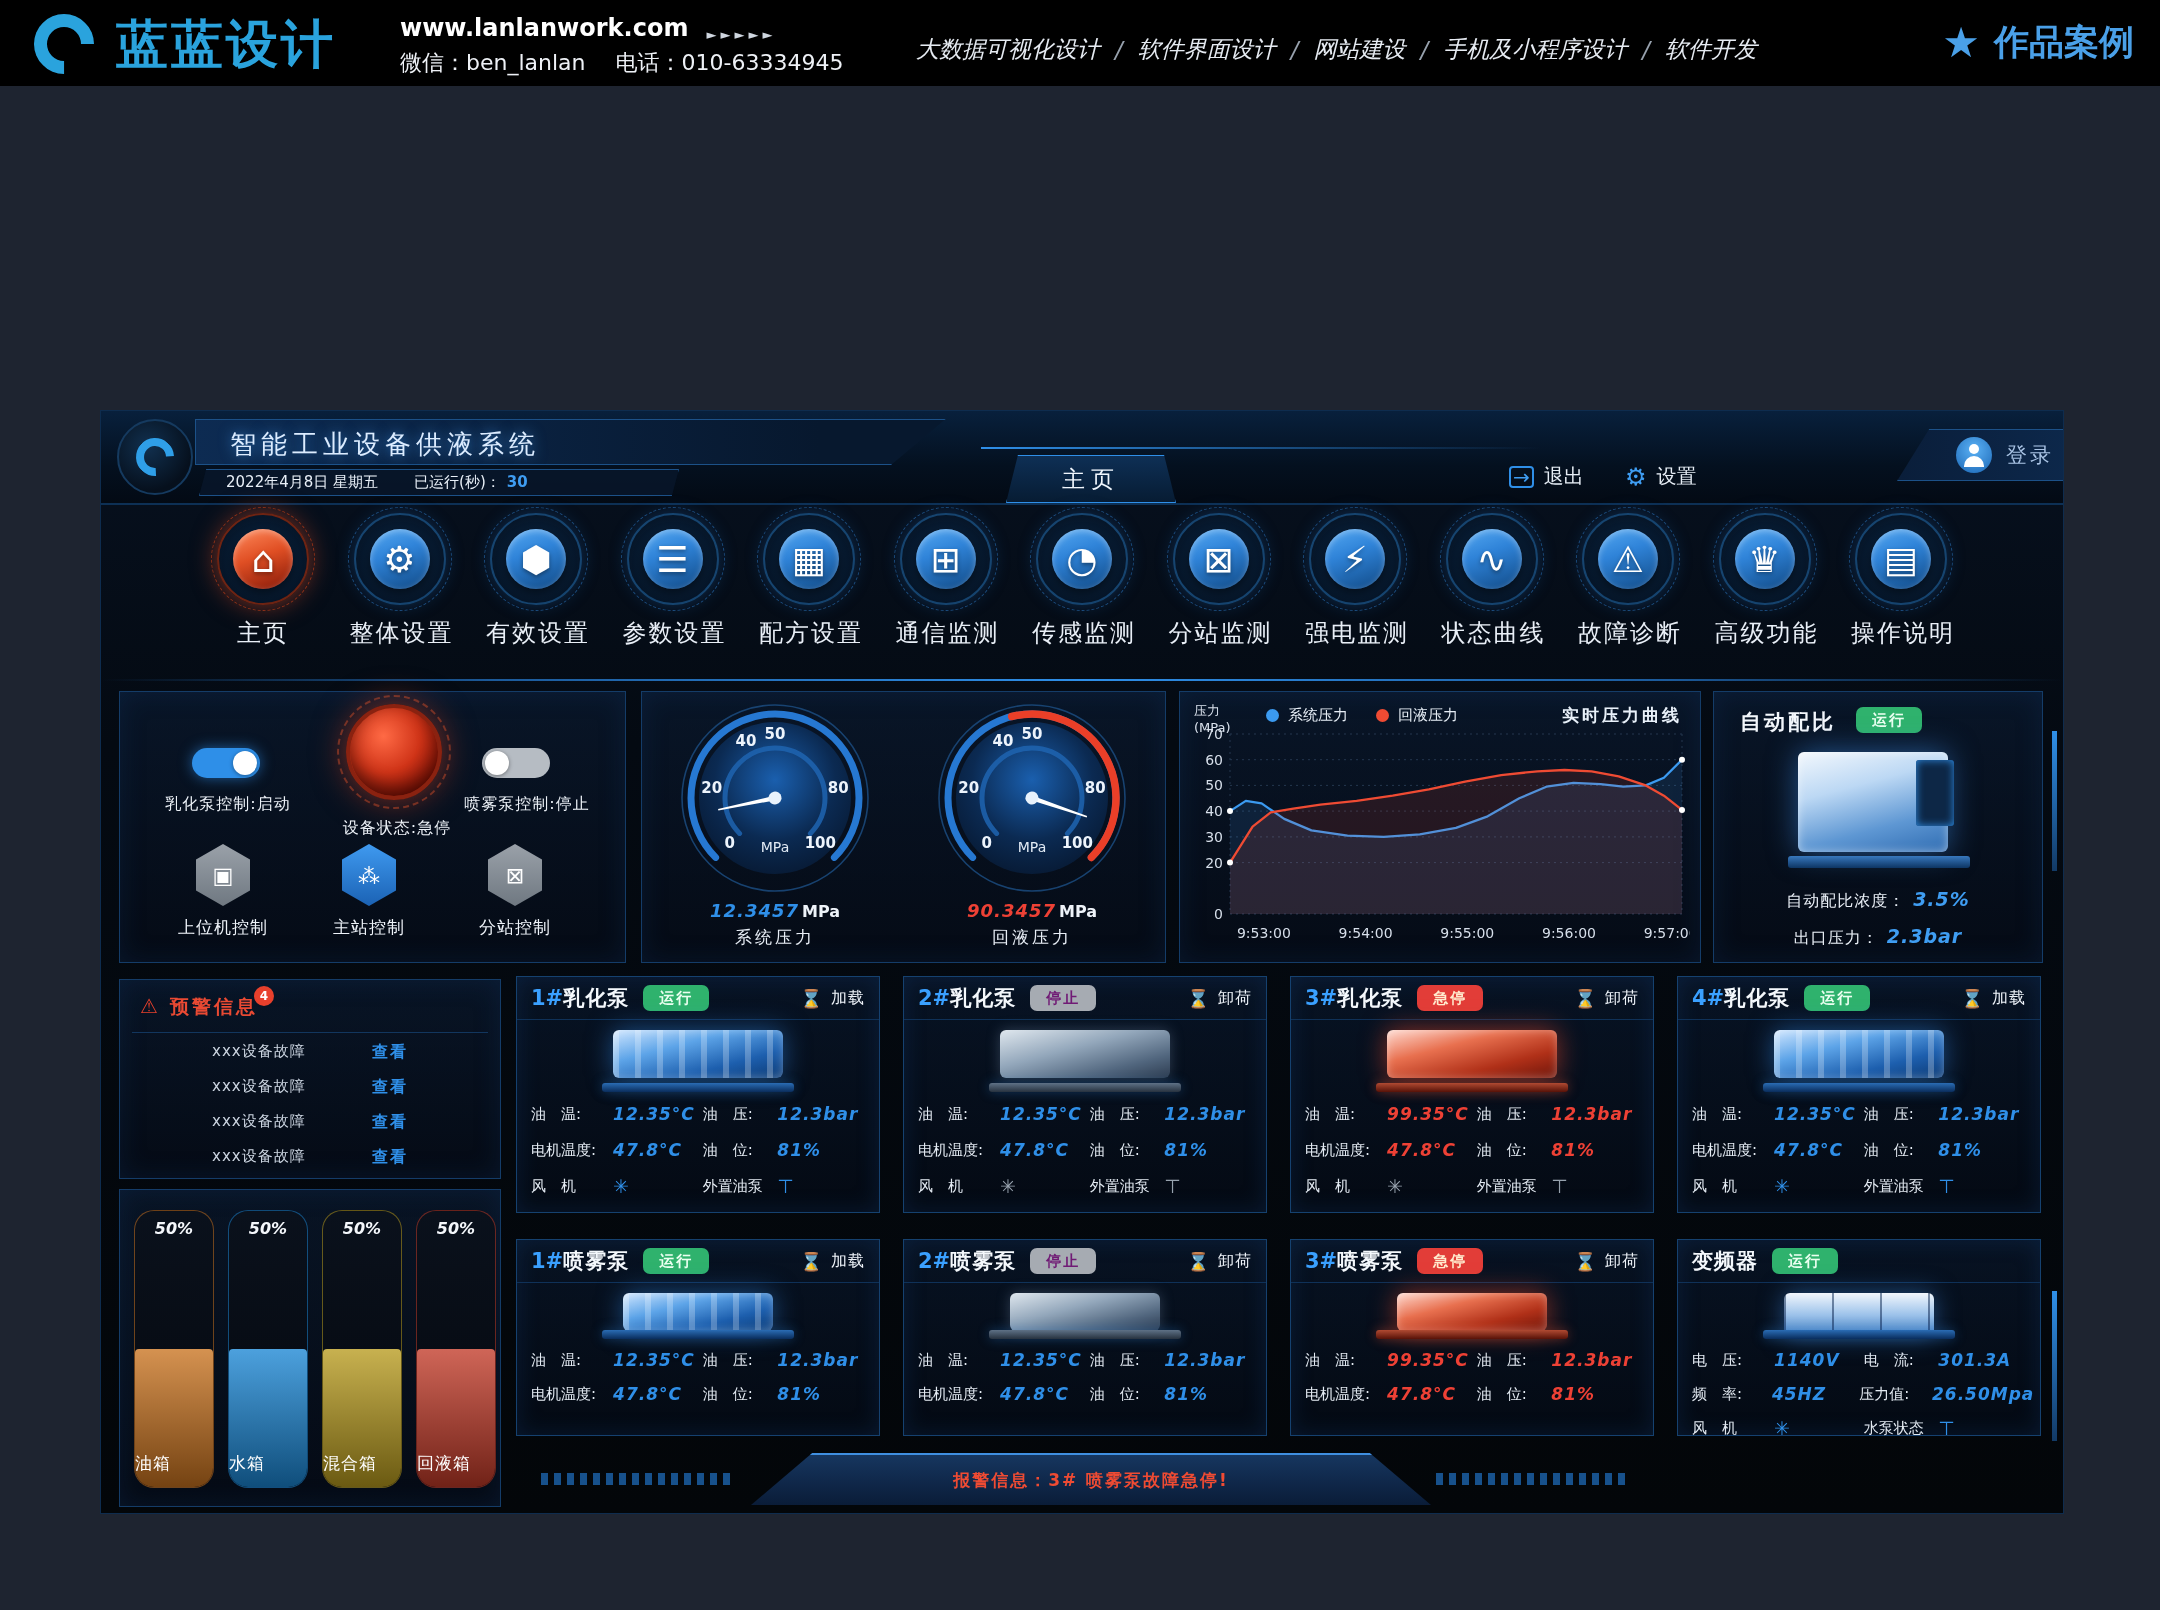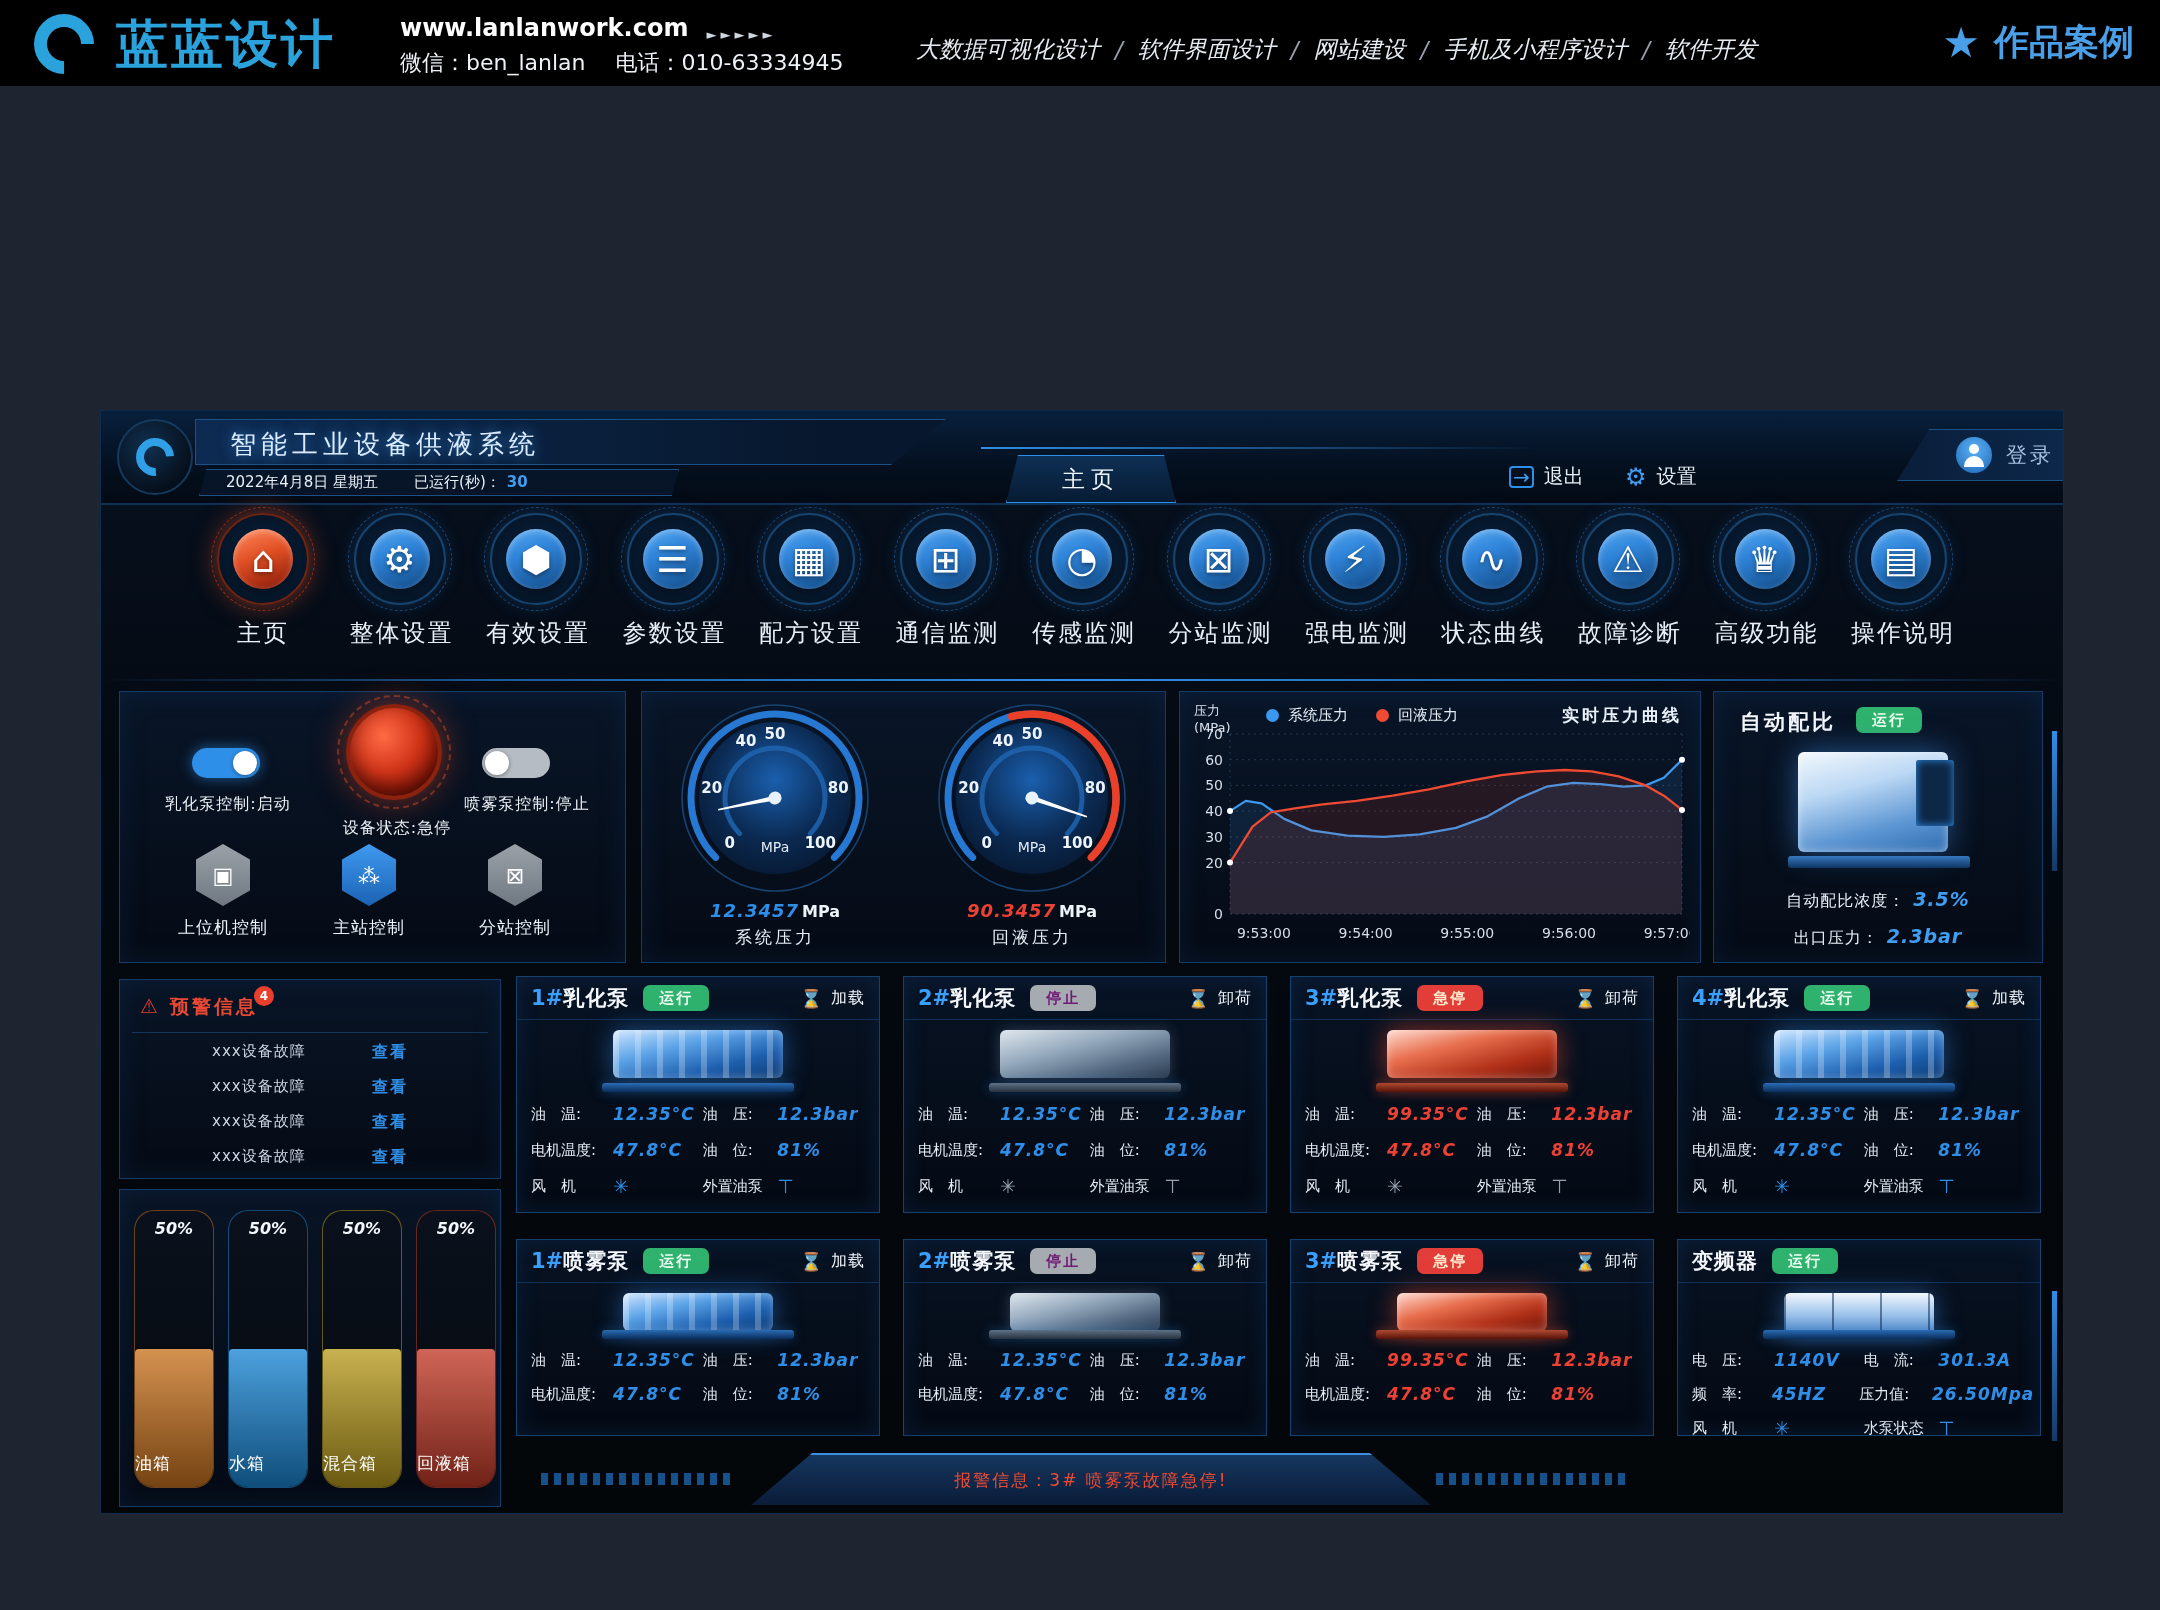--- a/index.html
+++ b/index.html
@@ -164,21 +164,21 @@
   .r2 .drow{height:34px;}
   .dl{width:88px;font-size:15px;color:#e3eaf2;white-space:pre;}
   .dl.second{width:80px;margin-left:2px;}
   .dv{width:94px;font-size:17px;font-weight:bold;font-style:italic;color:#2f8fe8;letter-spacing:1px;}
   .card.alert .dv{color:#ee4135;}
   .foot .glyph{width:94px;font-size:19px;}
   .ficon-blue{color:#2f8fe8;}
   .ficon-gray{color:#97a2ae;}
 
   
-  .alarm{position:absolute;left:650px;top:1042px;width:680px;height:52px;clip-path:polygon(9% 0,91% 0,100% 100%,0 100%);background:linear-gradient(180deg,#16365f,#0a1c38);display:flex;align-items:center;justify-content:center;font-size:17px;color:#ef4b33;font-weight:normal;letter-spacing:2px;border-top:2px solid #3f8fe0;box-sizing:border-box;}
+  .alarm{position:absolute;left:650px;top:1042px;width:680px;height:52px;clip-path:polygon(9% 0,91% 0,100% 100%,0 100%);background:linear-gradient(180deg,#16365f,#0a1c38);display:flex;align-items:center;justify-content:center;font-size:17px;color:#ef4b33;font-weight:bold;letter-spacing:2px;border-top:2px solid #3f8fe0;box-sizing:border-box;}
   .astrip{position:absolute;top:1062px;width:190px;height:12px;background:repeating-linear-gradient(90deg,#17518c 0 7px,rgba(0,0,0,0) 7px 13px);}
   .as-l{left:440px;}.as-r{left:1335px;}
 </style>
 </head>
 <body>
 
 <div class="page">
 
   <header class="topbar">
     <div class="brand-mark"></div>

